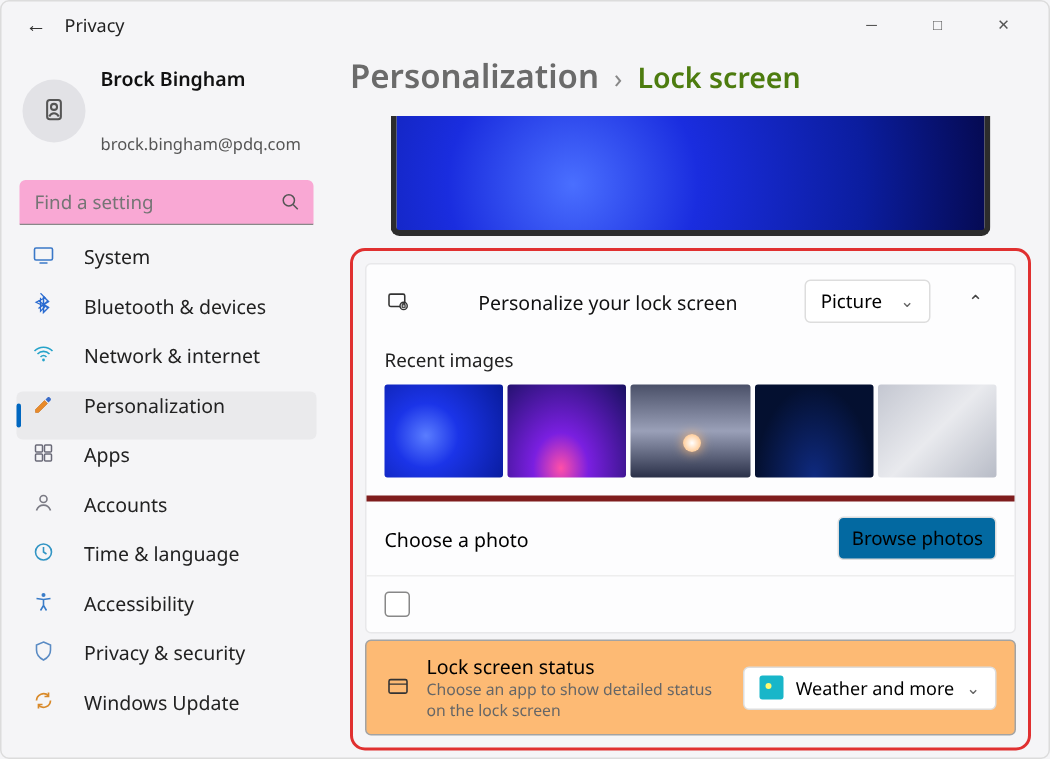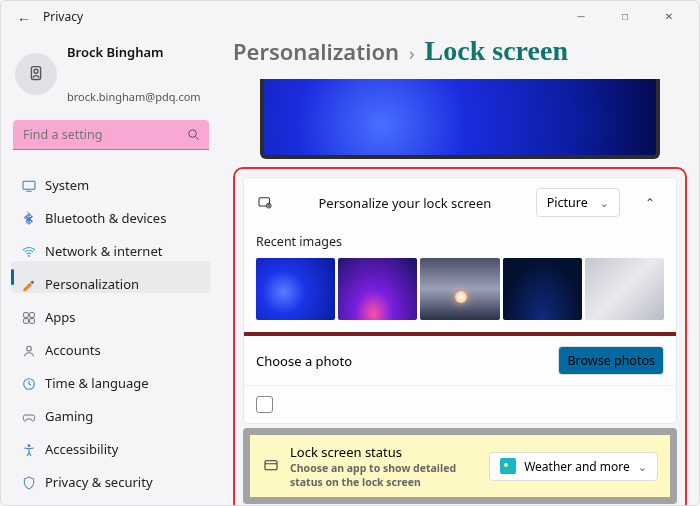--- a/index.html
+++ b/index.html
@@ -17,30 +17,30 @@
 .avatar-circle { width: 42px; height: 42px; border-radius: 50%; background: #e2e2e6; display: flex; align-items: center; justify-content: center; }
 .avatar-circle svg { width: 22px; height: 22px; }
 .user-name { font-size: 13px; font-weight: 600; color: #111; }
 .user-email { font-size: 11px; color: #555; margin-top: 28px; }
 
 .search-wrap { position: relative; margin: 4px 2px 12px 2px; }
 .search-wrap input { width: 100%; height: 30px; border: none; border-bottom: 1px solid #888; background: #f9a8d4; border-radius: 4px 4px 0 0; padding: 0 28px 0 10px; font-size: 12.5px; color: #333; outline: none; }
 .search-wrap .sicon { position: absolute; right: 8px; top: 7px; color: #555; }
 
 .nav { display: flex; flex-direction: column; gap: 1px; }
-.nav-item { display: flex; align-items: flex-end; gap: 8px; height: 32px; padding: 0 10px; border-radius: 4px; font-size: 13px; color: #222; cursor: pointer; position: relative; }
+.nav-item { display: flex; align-items: flex-start; gap: 19px; height: 32px; padding: 0 10px; border-radius: 4px; font-size: 13px; color: #222; cursor: pointer; position: relative; }
 .nav-item.active { background: #eaeaec; }
 .nav-item.active::before { content: ""; position: absolute; left: 0; top: 8px; bottom: 8px; width: 3px; background: #0067c0; border-radius: 2px; }
 .nav-item .nicon { width: 16px; height: 16px; display: flex; align-items: center; justify-content: center; }
 
 .main { flex: 1; padding: 0 12px 8px 16px; overflow-y: auto; }
 .crumbs { display: flex; align-items: baseline; gap: 10px; padding: 4px 0 12px; }
 .crumb-parent { font-size: 22px; font-weight: 600; color: #6b6b6b; }
 .crumb-sep { font-size: 18px; color: #888; }
-.crumb-current { font-size: 28px; font-weight: 600; color: #0f766e; font-family: Liberation Serif, serif; }
+.crumb-current { font-size: 19px; font-weight: 600; color: #4d7c0f; }
 
 .preview { height: 80px; background: radial-gradient(circle at 30% 60%, #4a6fff 0%, #1a2ddf 30%, #0b1d9e 70%, #050a52 100%); border-radius: 0 0 6px 6px; border: 4px solid #2c2c2c; border-top: none; width: 88%; margin: 0 auto 8px; }
 
 .highlight-box { border: 2px solid #e03030; border-radius: 10px; padding: 8px; margin-bottom: 10px; }
 .row-card { background: #fdfdfe; border: 1px solid #e8e8ea; border-radius: 4px; margin-bottom: 4px; }
 .row-line { display: flex; align-items: center; padding: 10px 12px; gap: 10px; }
 .row-line .ricon { width: 18px; flex-shrink:0; }
 .row-line .rlabel { font-size: 13px; color: #111; flex: 1; text-align: center; }
 .drop-btn { display: flex; align-items: center; gap: 12px; border: 1px solid #ddd; background: #fff; border-radius: 4px; padding: 5px 10px; font-size: 12.5px; cursor: pointer; }
 .chev { color: #666; font-size: 11px; }
@@ -57,24 +57,24 @@
 .t4 { background: radial-gradient(ellipse at 50% 100%, #0f2a80 0%, #041030 70%); }
 .t5 { background: linear-gradient(135deg, #c4c7d1 0%, #e9eaee 50%, #b8bcc7 100%); }
 
 .photo-row { display: flex; align-items: center; padding: 10px 12px; border-top: 4px solid #7f1d1d; }
 .photo-row .plabel { font-size: 13px; flex: 1; }
 .browse-btn { border: 1px solid #ddd; background: #0369a1; border-radius: 4px; padding: 5px 8px; font-size: 12.5px; cursor: pointer; }
 .check-row { display: flex; align-items: center; gap: 10px; padding: 10px 12px; border-top: 1px solid #eee; }
 .checkbox { width: 17px; height: 17px; border: 1px solid #888; border-radius: 3px; background: #fff; cursor: pointer; }
 .check-row .clabel { font-size: 12.5px; }
 
-.status-row { background: #fef9c3; border: 7px solid #a3a3a3; border-radius: 4px; display: flex; align-items: center; padding: 8px 12px; gap: 10px; }
+.status-row { background: #fdba74; border: 1px solid #a3a3a3; border-radius: 4px; display: flex; align-items: center; padding: 8px 12px; gap: 10px; }
 .status-texts { flex: 1; }
 .status-title { font-size: 13px; }
-.status-sub { font-size: 10.5px; color: #666; font-weight: bold; }
+.status-sub { font-size: 10.5px; color: #666; }
 .app-drop { display: flex; align-items: center; gap: 8px; border: 1px solid #ddd; background: #fff; border-radius: 4px; padding: 5px 10px; font-size: 12px; cursor: pointer; }
 .app-drop .sq { width: 16px; height: 16px; background: #18b6c9; border-radius: 2px; position:relative; }
 .app-drop .sq::after{content:""; position:absolute; left:4px; top:5px; width:4px; height:4px; border-radius:50%; background:#fffa70;}
 
 svg { display: block; }
 </style>
 </head>
 <body>
 
 <div class="titlebar">
@@ -172,28 +172,20 @@
         <span>Accounts</span>
       </div>
       <div class="nav-item">
         <span class="nicon">
             <svg width="16" height="16" viewBox="0 0 24 24">
               <circle cx="12" cy="12" r="8" fill="none" stroke="#3295c4" stroke-width="1.6"></circle>
               <path d="M12 7v5l3 2" fill="none" stroke="#3295c4" stroke-width="1.6"></path>
             </svg>
           </span>
         <span>Time &amp; language</span>
-      </div>
-      <div class="nav-item">
-        <span class="nicon">
-            <svg width="16" height="16" viewBox="0 0 24 24">
-              <path d="M6 9h12c2 0 3 2 2.5 4l-1 4c-.4 1.6-2.6 1.8-3.4.3L15 15H9l-1.1 2.3c-.8 1.5-3 1.3-3.4-.3l-1-4C3 11 4 9 6 9z" fill="none" stroke="#6c7280" stroke-width="1.5"></path>
-            </svg>
-          </span>
-        <span>Gaming</span>
       </div>
       <div class="nav-item">
         <span class="nicon">
             <svg width="16" height="16" viewBox="0 0 24 24">
               <circle cx="12" cy="5.5" r="2" fill="#3a7cc8"></circle>
               <path d="M5 9l7 1 7-1M12 10v6m0 0l-3 5m3-5l3 5" fill="none" stroke="#3a7cc8" stroke-width="1.6"></path>
             </svg>
           </span>
         <span>Accessibility</span>
       </div>

